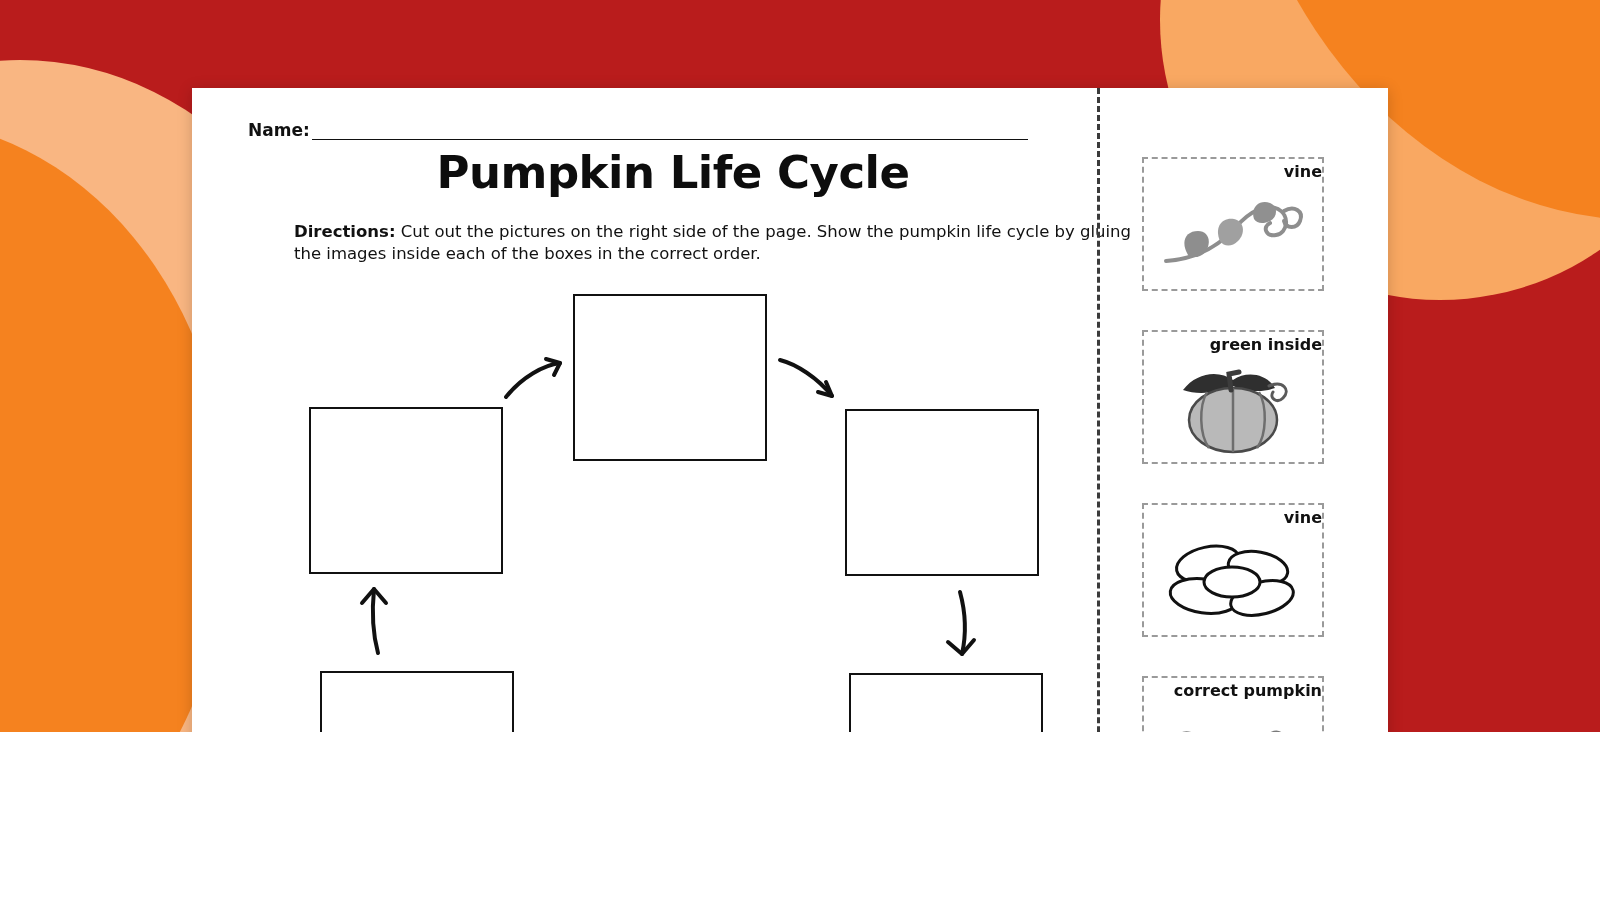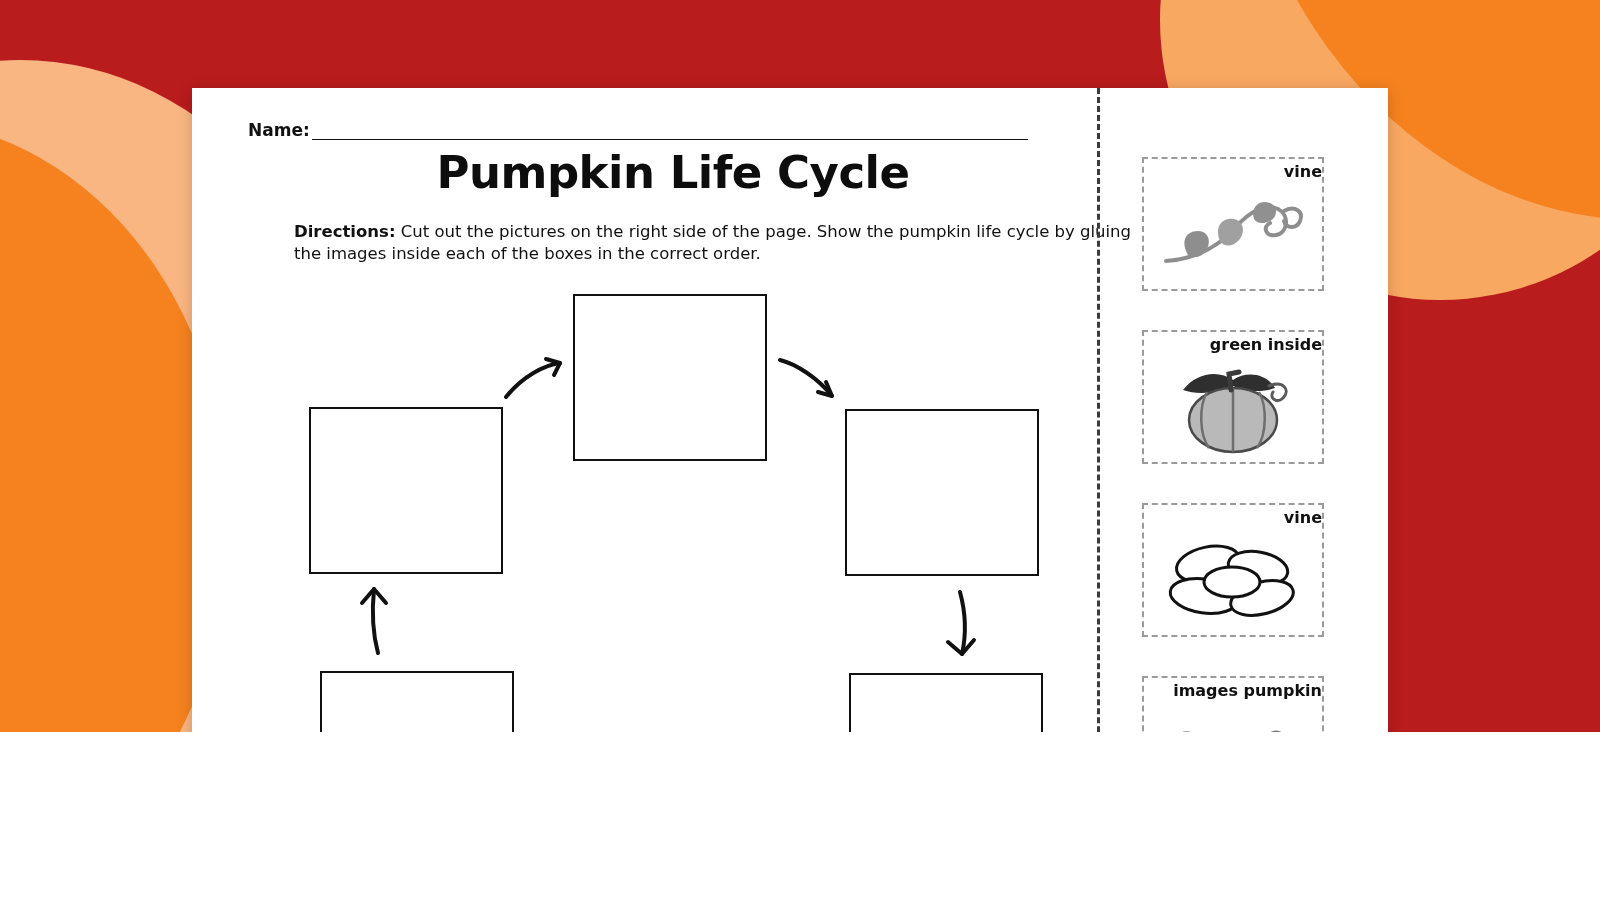--- a/index.html
+++ b/index.html
@@ -276,21 +276,21 @@
             <ellipse cx="50" cy="26" rx="32" ry="17" fill="#fff" stroke="#111" stroke-width="3" transform="rotate(-12 50 26)"></ellipse>
             <ellipse cx="100" cy="30" rx="30" ry="16" fill="#fff" stroke="#111" stroke-width="3" transform="rotate(10 100 30)"></ellipse>
             <ellipse cx="46" cy="58" rx="34" ry="17" fill="#fff" stroke="#111" stroke-width="3" transform="rotate(8 46 58)"></ellipse>
             <ellipse cx="104" cy="60" rx="32" ry="16" fill="#fff" stroke="#111" stroke-width="3" transform="rotate(-14 104 60)"></ellipse>
             <ellipse cx="74" cy="44" rx="28" ry="15" fill="#fff" stroke="#111" stroke-width="3"></ellipse>
           </svg>
         </div>
       </div>
 
       <div class="cut-card">
-        <div class="cut-label">images pumpkin</div>
+        <div class="cut-label">correct pumpkin</div>
         <div class="cut-art">
           <svg width="160" height="86" viewBox="0 0 160 86">
             <path d="M10 60 C 24 46, 36 40, 48 44" stroke="#9a9a9a" stroke-width="2.5" fill="none"></path>
             <path d="M150 58 C 136 44, 124 38, 112 42" stroke="#9a9a9a" stroke-width="2.5" fill="none"></path>
             <ellipse cx="62" cy="62" rx="34" ry="20" fill="#8f8f8f" stroke="#4f4f4f" stroke-width="2"></ellipse>
             <ellipse cx="104" cy="64" rx="26" ry="16" fill="#a6a6a6" stroke="#4f4f4f" stroke-width="2"></ellipse>
             <path d="M44 48 C 40 58, 40 70, 44 78" stroke="#5f5f5f" stroke-width="2" fill="none"></path>
             <path d="M80 48 C 84 58, 84 70, 80 78" stroke="#5f5f5f" stroke-width="2" fill="none"></path>
             <path d="M62 44 L 62 82" stroke="#5f5f5f" stroke-width="2" fill="none"></path>
             <path d="M60 44 L 58 34 L 66 32" stroke="#4a4a4a" stroke-width="4" fill="none" stroke-linecap="round"></path>

